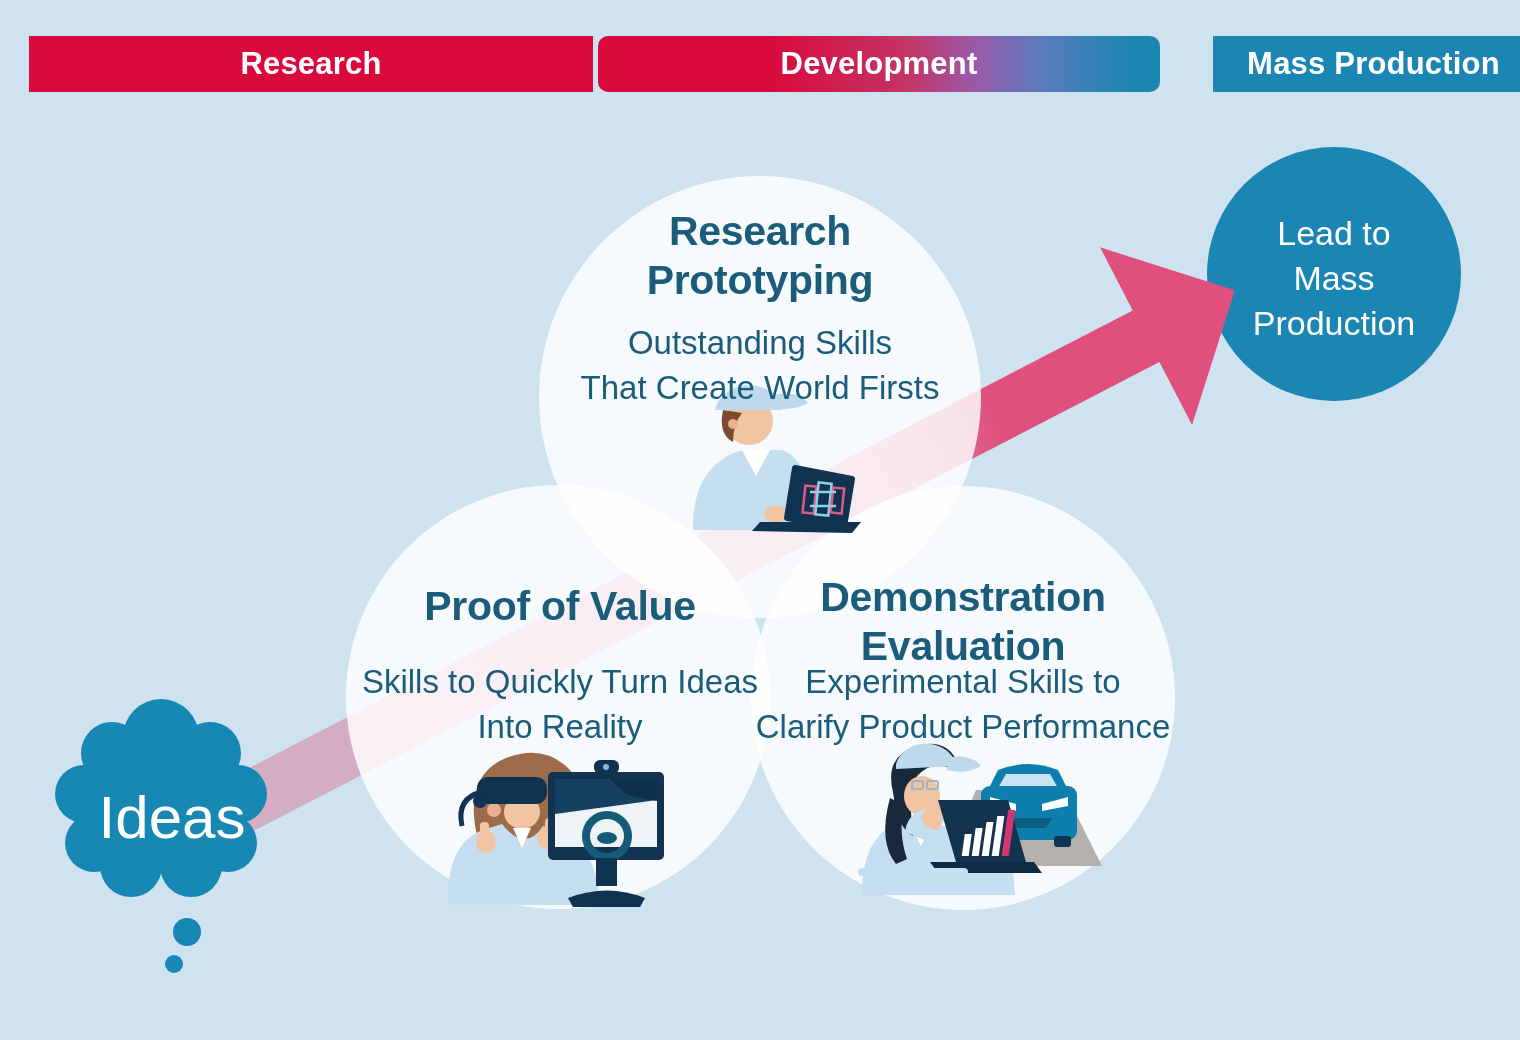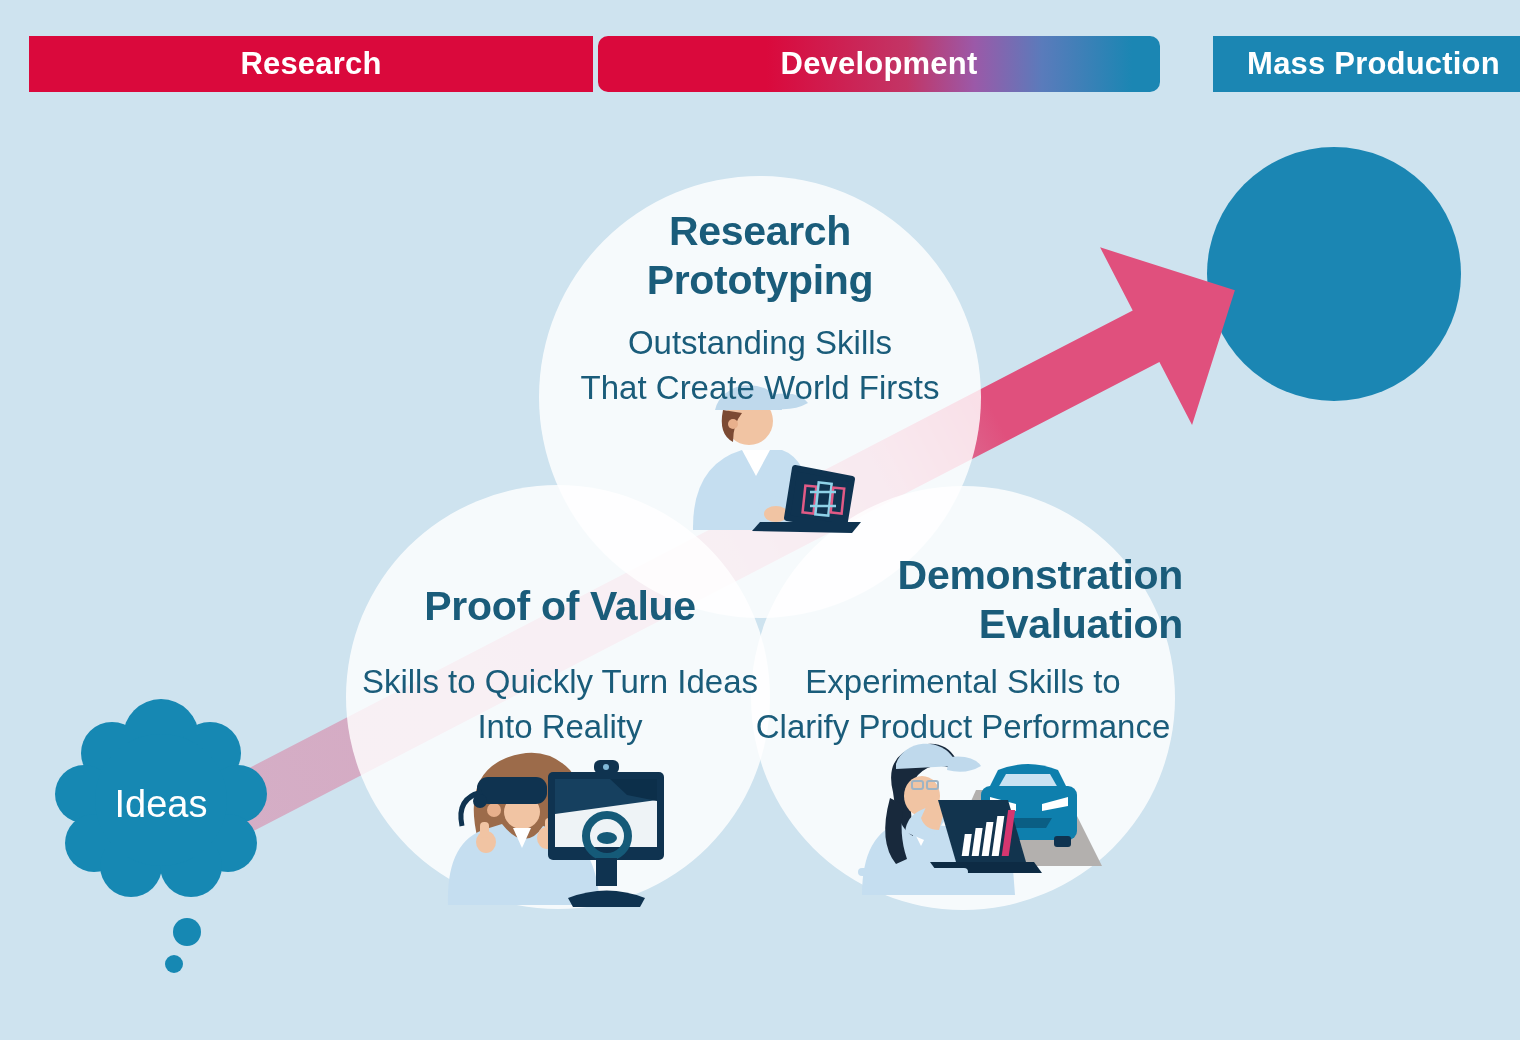--- a/index.html
+++ b/index.html
@@ -15,24 +15,24 @@
   
   svg.diagram{position:absolute;left:0;top:0;}
   
   .txt{position:absolute;text-align:center;white-space:pre-line;color:#1A5C7A;}
   .stage-title{font-weight:700;font-size:41px;line-height:1.2;letter-spacing:-0.3px;}
   .stage-sub{font-weight:400;font-size:33px;line-height:1.37;}
   .rp-title{left:540px;top:207px;width:440px;}
   .rp-sub{left:530px;top:320px;width:460px;}
   .pov-title{left:340px;top:582px;width:440px;}
   .pov-sub{left:330px;top:659px;width:460px;}
-  .de-title{left:743px;top:551px;width:440px;text-align:right;}
+  .de-title{left:743px;top:573px;width:440px;}
   .de-sub{left:733px;top:659px;width:460px;}
   .lead-label{left:1214px;top:211px;width:240px;color:#fff;font-size:34px;line-height:1.32;font-weight:400;}
-  .ideas-label{left:61px;top:783px;width:200px;color:#fff;font-size:38px;font-weight:400;}
+  .ideas-label{left:72px;top:783px;width:200px;color:#fff;font-size:60px;font-weight:400;}
 </style>
 </head>
 <body>
 
 <div id="stage">
 
   <div class="phase-bar bar-research">
     <span>Research</span>
   </div>
   <div class="phase-bar bar-development">
@@ -165,15 +165,18 @@
 
   <div class="txt stage-sub pov-sub">Skills to Quickly Turn Ideas
 Into Reality</div>
   <div class="txt stage-title pov-title">Proof of Value</div>
 
   <div class="txt stage-title de-title">Demonstration
 Evaluation</div>
   <div class="txt stage-sub de-sub">Experimental Skills to
 Clarify Product Performance</div>
 
+  <div class="txt lead-label">Lead to
+Mass
+Production</div>
 
   <div class="txt ideas-label">Ideas</div>
 </div>
 
 </body></html>

